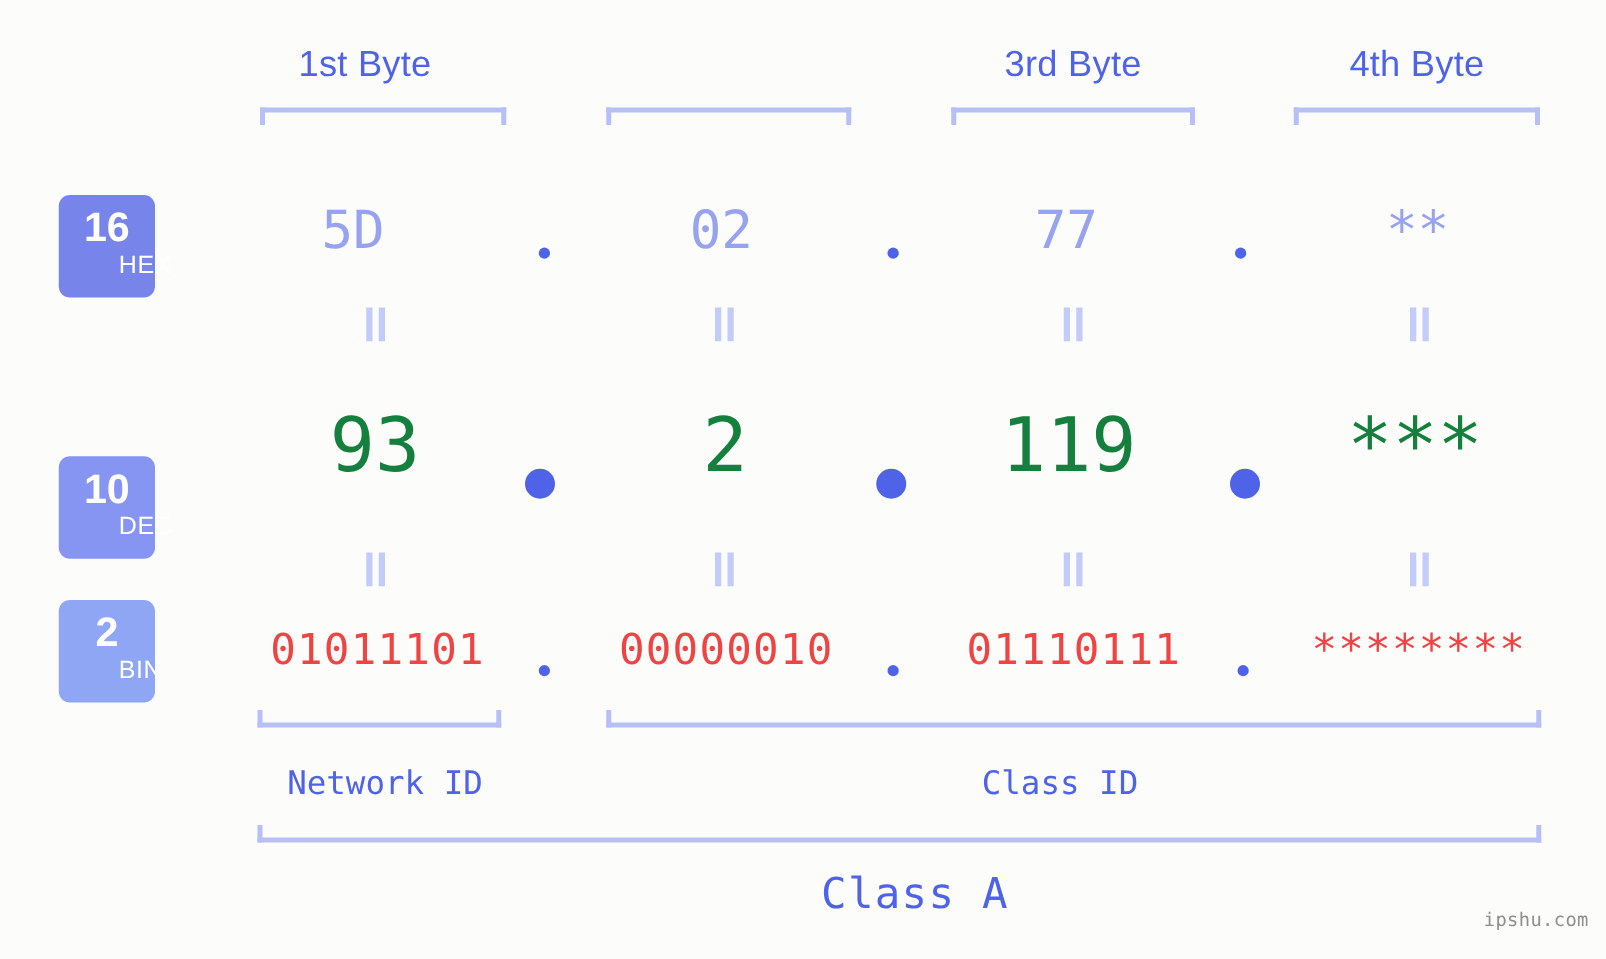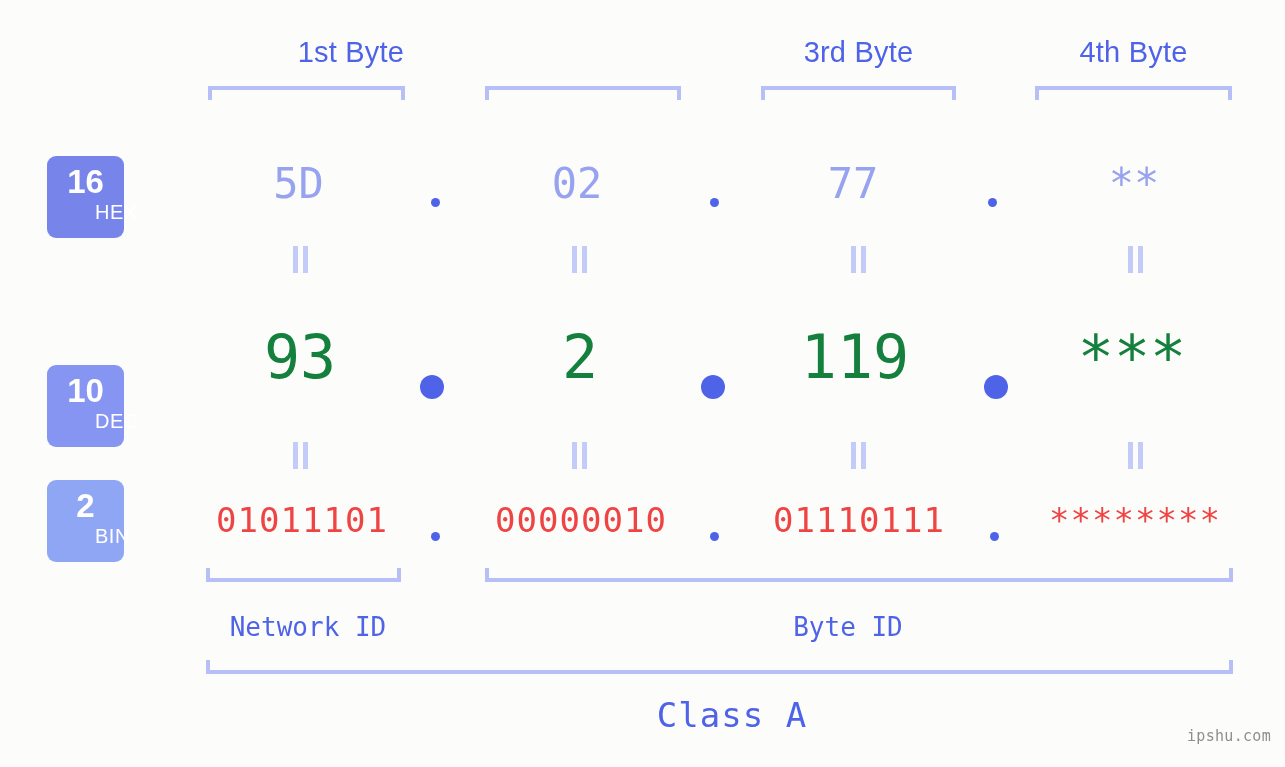--- a/index.html
+++ b/index.html
@@ -180,21 +180,21 @@
     color: #8e8e8e;
     font-family: "DejaVu Sans Mono", monospace;
     letter-spacing: 0.3px;
   }
 </style>
 </head>
 <body>
 
 <div class="stage">
 
-  <div class="byte-label" style="left:204px; width:200px;text-align:right;">1st Byte</div>
+  <div class="byte-label" style="left:192px; width:200px;">1st Byte</div>
   <div class="byte-label" style="left:760px; width:197px;">3rd Byte</div>
   <div class="byte-label" style="left:1034px; width:199px;">4th Byte</div>
 
   <div class="bracket-top" style="left:208px; width:197px;"></div>
   <div class="bracket-top" style="left:485px; width:196px;"></div>
   <div class="bracket-top" style="left:761px; width:195px;"></div>
   <div class="bracket-top" style="left:1035px; width:197px;"></div>
 
   <div class="badge" style="top:156px; background:#7784ea;">
     <span class="badge-num">16</span>
@@ -203,21 +203,21 @@
   <div class="badge" style="top:317px; background:#8694f2;margin-top:48px;">
     <span class="badge-num">10</span>
     <span class="badge-sub">DEC</span>
   </div>
   <div class="badge" style="top:480px; background:#8fa6f5;">
     <span class="badge-num">2</span>
     <span class="badge-sub">BIN</span>
   </div>
 
   <div class="row-hex">
-    <div class="val" style="left:206px; width:185px;text-align:center;">5D</div>
+    <div class="val" style="left:190px; width:185px;text-align:center;">5D</div>
     <div class="val" style="left:484px; width:186px;">02</div>
     <div class="val" style="left:760px; width:186px;">77</div>
     <div class="val" style="left:1034px; width:200px;">**</div>
     <div class="dot dot-hex" style="left:431px;"></div>
     <div class="dot dot-hex" style="left:710px;"></div>
     <div class="dot dot-hex" style="left:988px;"></div>
   </div>
 
   <div class="eqmark eq-row1" style="left:292px;">
       <i></i>
@@ -270,20 +270,20 @@
     <div class="val" style="left:1033px; width:204px;">********</div>
     <div class="dot dot-bin" style="left:431px;"></div>
     <div class="dot dot-bin" style="left:710px;"></div>
     <div class="dot dot-bin" style="left:990px;"></div>
   </div>
 
   <div class="bracket-bottom" style="left:206px; top:568px; width:195px;"></div>
   <div class="bracket-bottom" style="left:485px; top:568px; width:748px;"></div>
 
   <div class="section-label idlabel" style="left:208px; width:200px;">Network ID</div>
-  <div class="section-label idlabel" style="left:748px; width:200px;">Byte ID</div>
+  <div class="section-label idlabel" style="left:748px; width:200px;">Class ID</div>
 
   <div class="bracket-bottom" style="left:206px; top:660px; width:1027px;"></div>
   <div class="section-label classlabel" style="left:632px; width:200px;">Class A</div>
 
   <div class="watermark">ipshu.com</div>
 
 </div>
 
 </body></html>

